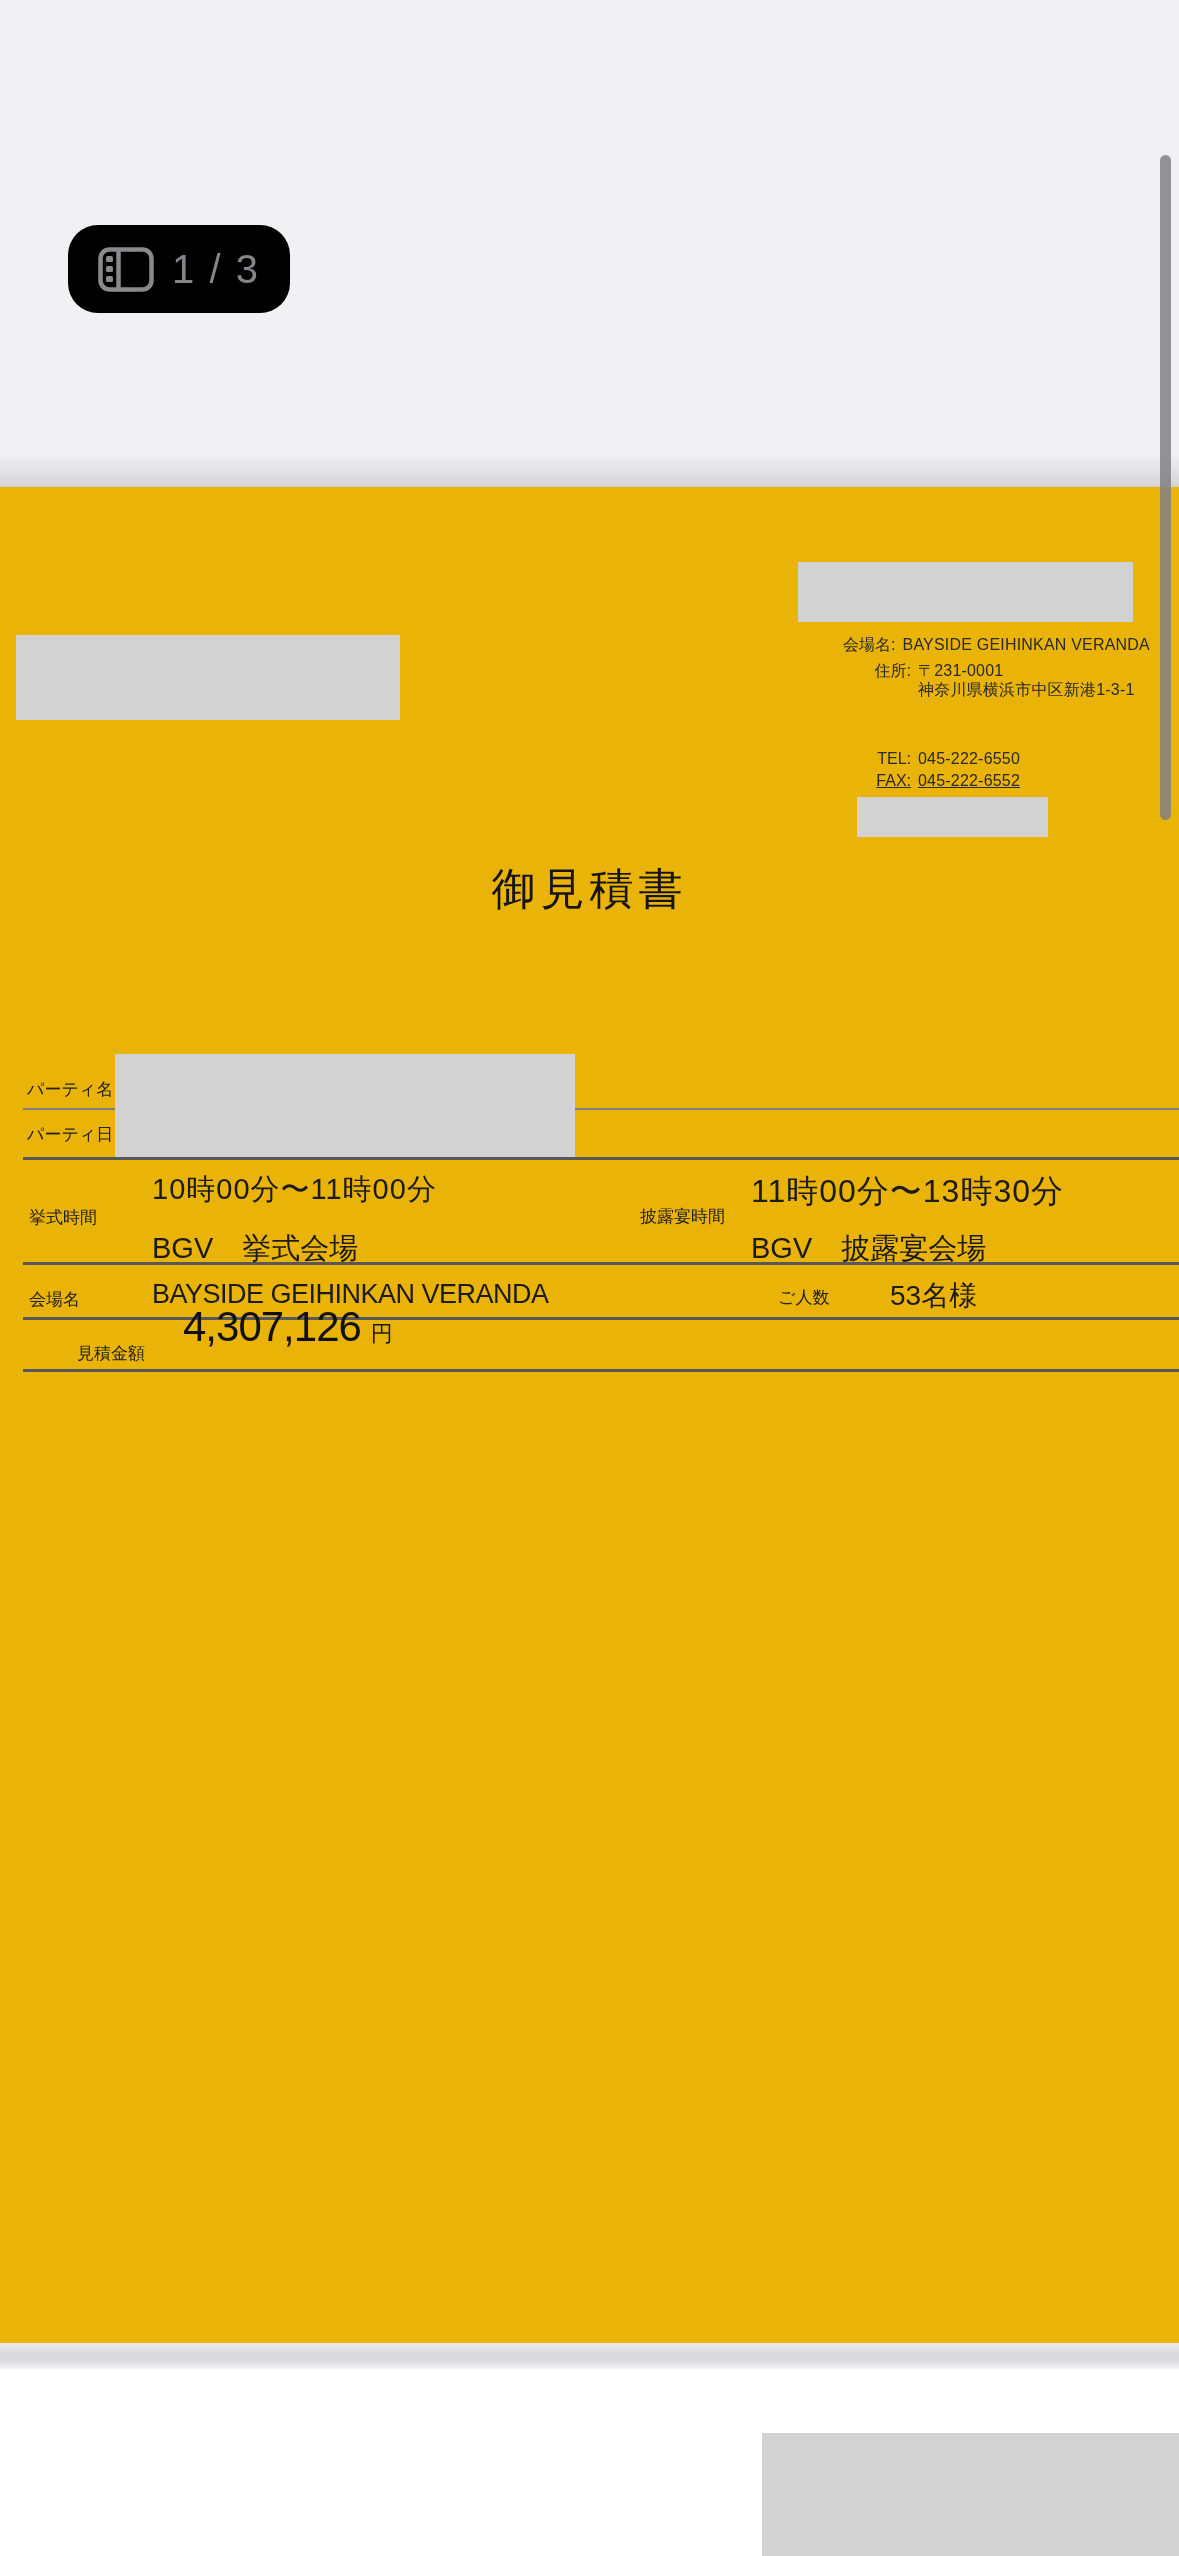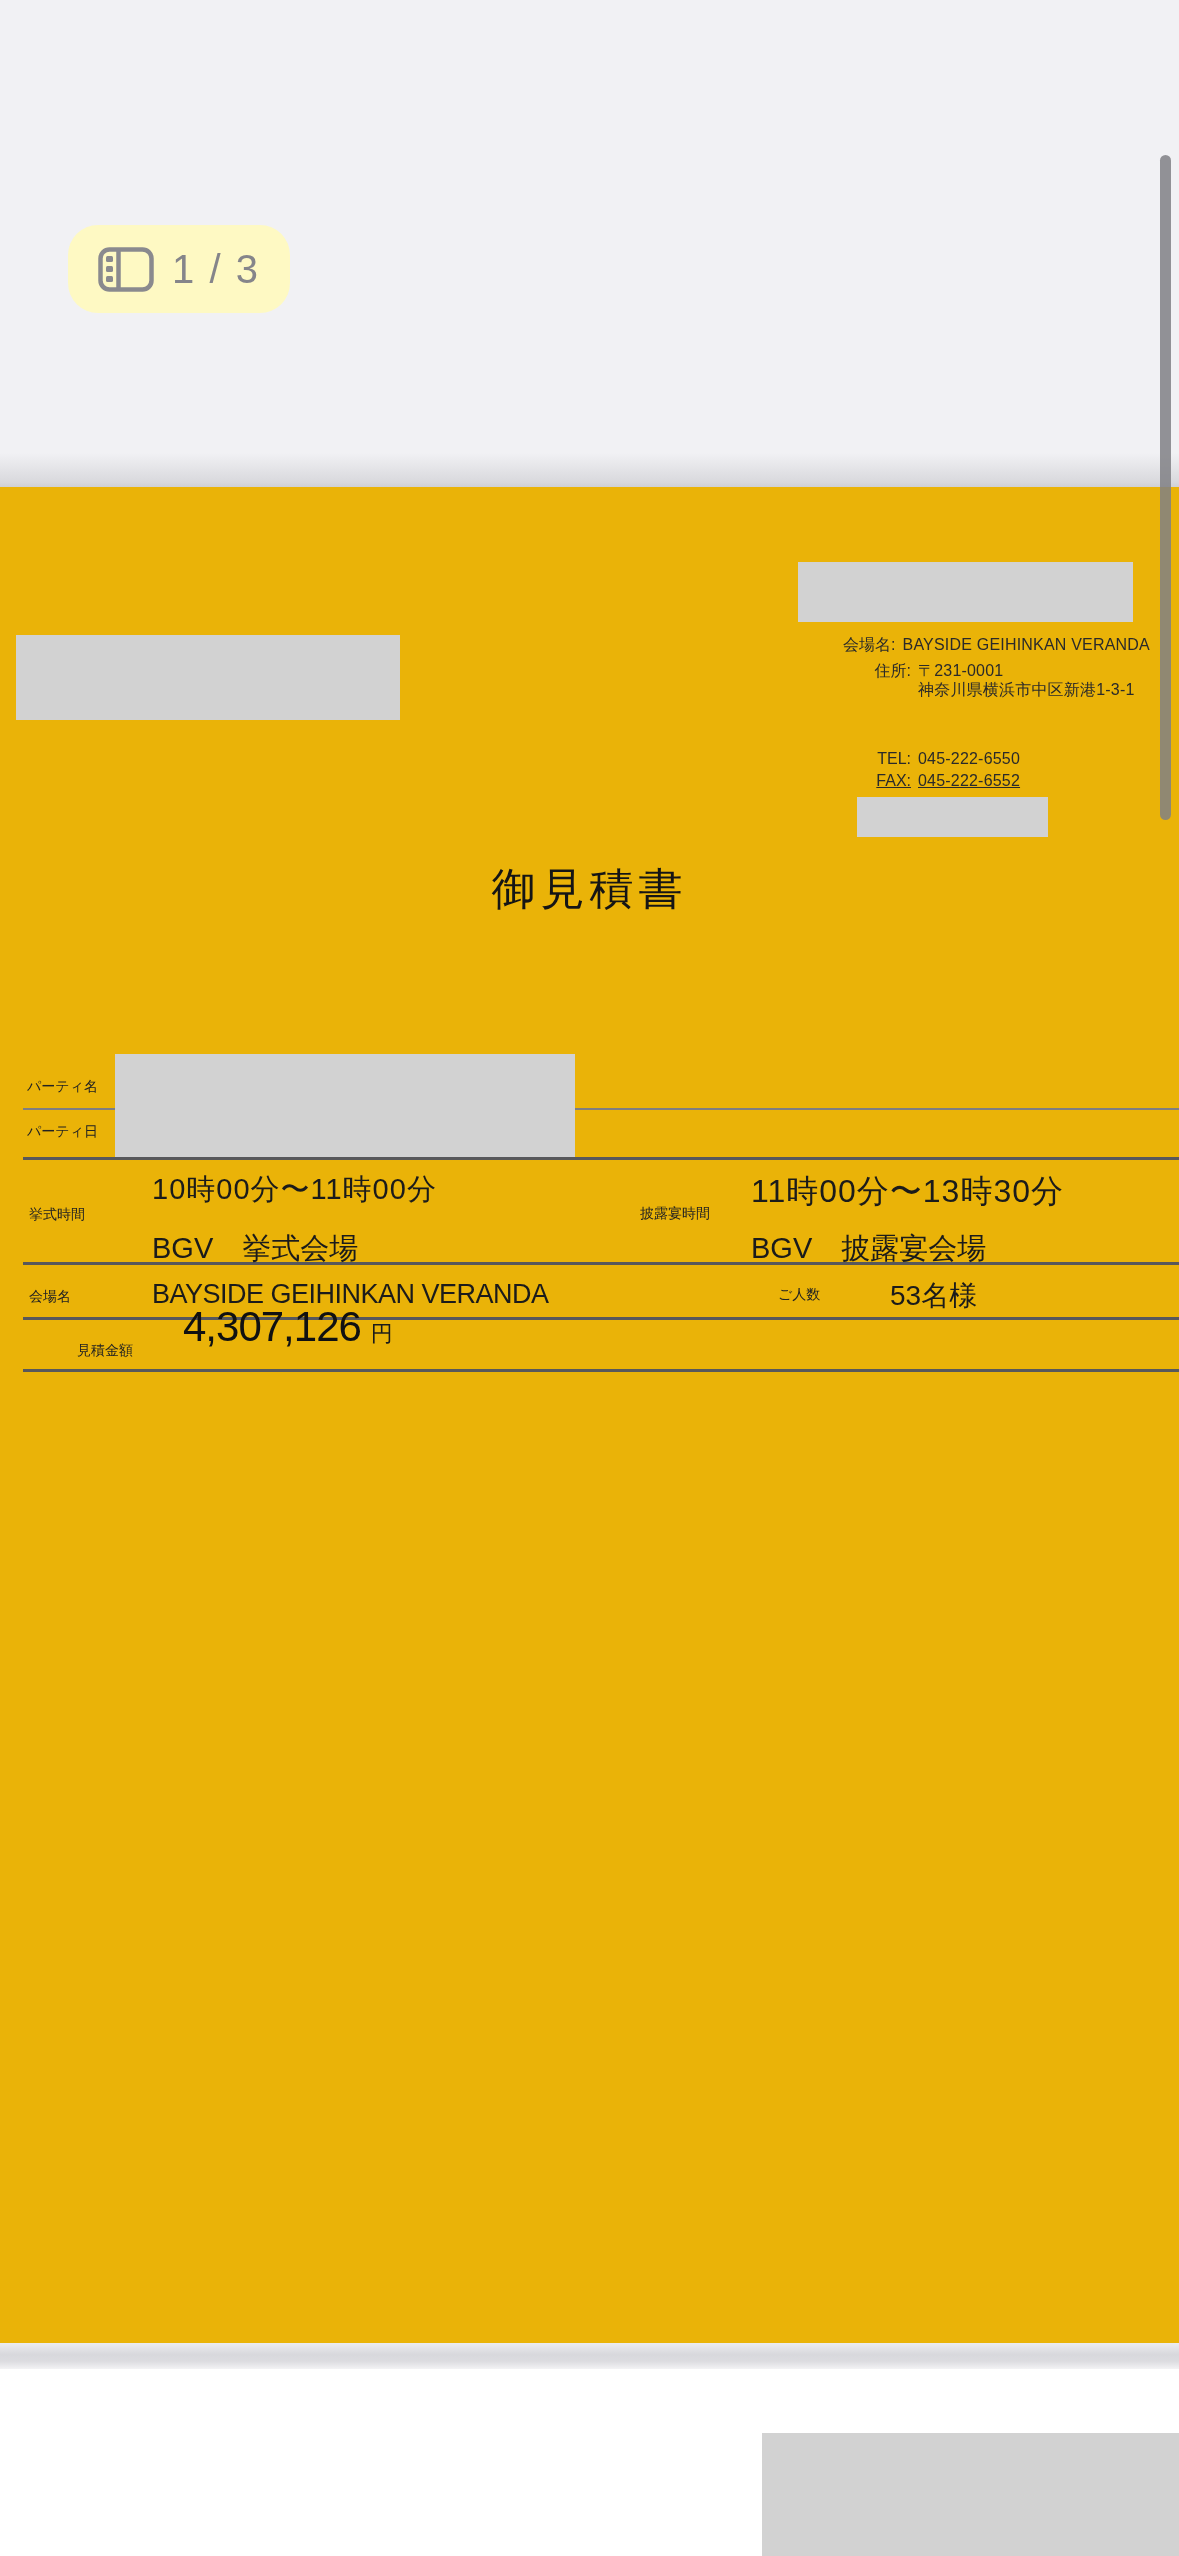--- a/index.html
+++ b/index.html
@@ -11,21 +11,21 @@
   .viewer-top {
     position:absolute; left:0; top:0; width:1179px; height:487px;
     background:#f1f1f4;
   }
   .viewer-top::after {
     content:""; position:absolute; left:0; bottom:0; width:100%; height:34px;
     background:linear-gradient(to bottom, rgba(90,90,100,0) 0%, rgba(90,90,100,0.16) 86%, rgba(90,90,100,0.22) 100%);
   }
   .page-pill {
     position:absolute; left:68px; top:225px; width:222px; height:88px;
-    background:#fef9c3; border-radius:30px;
+    background:#000000; border-radius:30px;
     display:flex; align-items:center; justify-content:center; gap:18px;
   }
   .page-pill .icon { width:56px; height:45px; display:block; }
   .page-pill .pill-text {
     font-size:40px; color:#85858a; letter-spacing:2px; white-space:nowrap;
   }
   .scrollbar-thumb {
     position:absolute; left:1160px; top:155px; width:11px; height:665px;
     border-radius:6px; background:rgba(128,128,133,0.85); z-index:30;
   }
@@ -59,21 +59,21 @@
   .greeting {
     position:absolute; left:28px; top:489px;
     font-size:15px; line-height:24px; color:#333333;
   }
 
   
   .tline { position:absolute; left:23px; width:1156px; background:#58585b; height:3px; z-index:1; }
   .tline-thin { height:2px; background:#7e7e82; }
   .l1 { top:621px; } .l2 { top:670px; } .l3 { top:775px; } .l4 { top:830px; } .l5 { top:882px; }
 
-  .tlabel { position:absolute; font-size:14px; color:#222222; white-space:nowrap; z-index:2; }
+  .tlabel { position:absolute; font-size:17px; color:#222222; white-space:nowrap; z-index:2; }
   .lab-party-name { left:27px;  top:591px; }
   .lab-party-date { left:27px;  top:636px; }
   .lab-ceremony   { left:29px;  top:719px; }
   .lab-reception  { left:640px; top:718px; }
   .lab-venue      { left:29px;  top:801px; }
   .lab-guests     { left:778px; top:799px; }
   .lab-amount     { left:29px;  top:855px;margin-left:48px; }
 
   .tvalue { position:absolute; color:#1b1b1b; white-space:nowrap; z-index:2; }
   .val-ceremony-time  { left:152px; top:683px; font-size:29px; letter-spacing:1px; }

